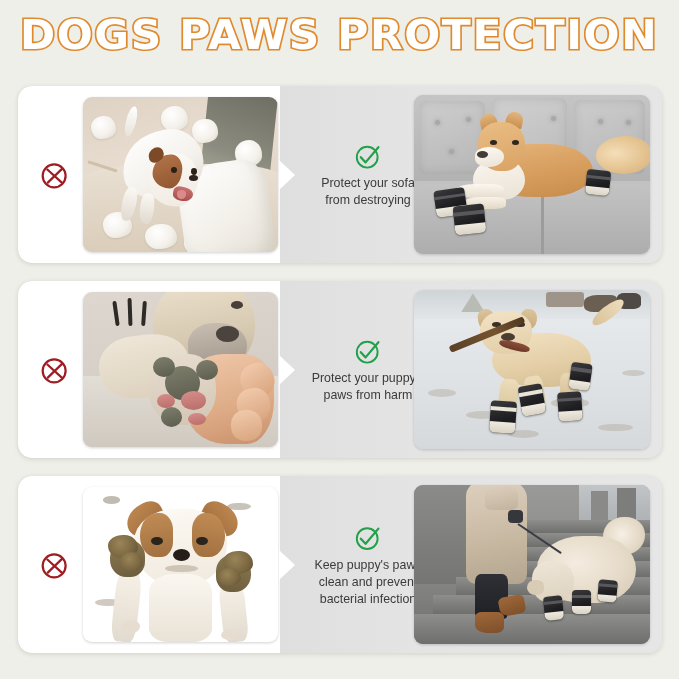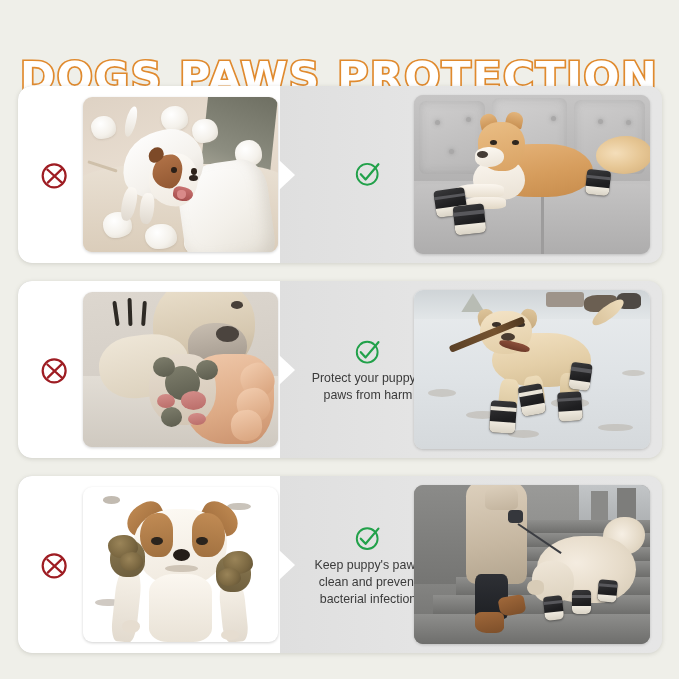--- a/index.html
+++ b/index.html
@@ -8,21 +8,20 @@
     background:#efefe9;
     font-family:"Liberation Sans",sans-serif;
     overflow:hidden;
     position:relative;
   }
 
   
   .title-wrap{
     position:absolute;left:0;top:14px;width:679px;
     text-align:center;
-    margin-top:42px;
   }
   .title{
     display:inline-block;
     font-family:"DejaVu Sans",sans-serif;
     font-weight:bold;
     font-size:40px;
     letter-spacing:1.5px;
     color:#ffffff;
     -webkit-text-stroke:3.2px #e08a2e;
     paint-order:stroke fill;
@@ -360,20 +359,22 @@
 
     <svg class="arrow" viewBox="0 0 16 30">
       <polygon points="0,0 16,15 0,30" fill="#ffffff"></polygon>
     </svg>
 
     <div class="caption-block">
       <svg class="check-icon" viewBox="0 0 40 40">
         <circle cx="19" cy="21" r="13" fill="none" stroke="#22a14a" stroke-width="2.4"></circle>
         <polyline points="11,21 17,27.5 33,8.5" fill="none" stroke="#22a14a" stroke-width="2.8" stroke-linecap="round" stroke-linejoin="round"></polyline>
       </svg>
+      <div class="caption-text">Protect your sofa
+from destroying</div>
     </div>
 
     <div class="photo photo-right">
       <div class="scene">
         <div class="sh p2-bg"></div>
         <div class="sh p2-backrest"></div>
         <div class="sh p2-cush-l"></div>
         <div class="sh p2-cush-r"></div>
         <div class="sh p2-cush-r2"></div>
         <div class="sh tuft" style="left:9%;top:16%;"></div>

